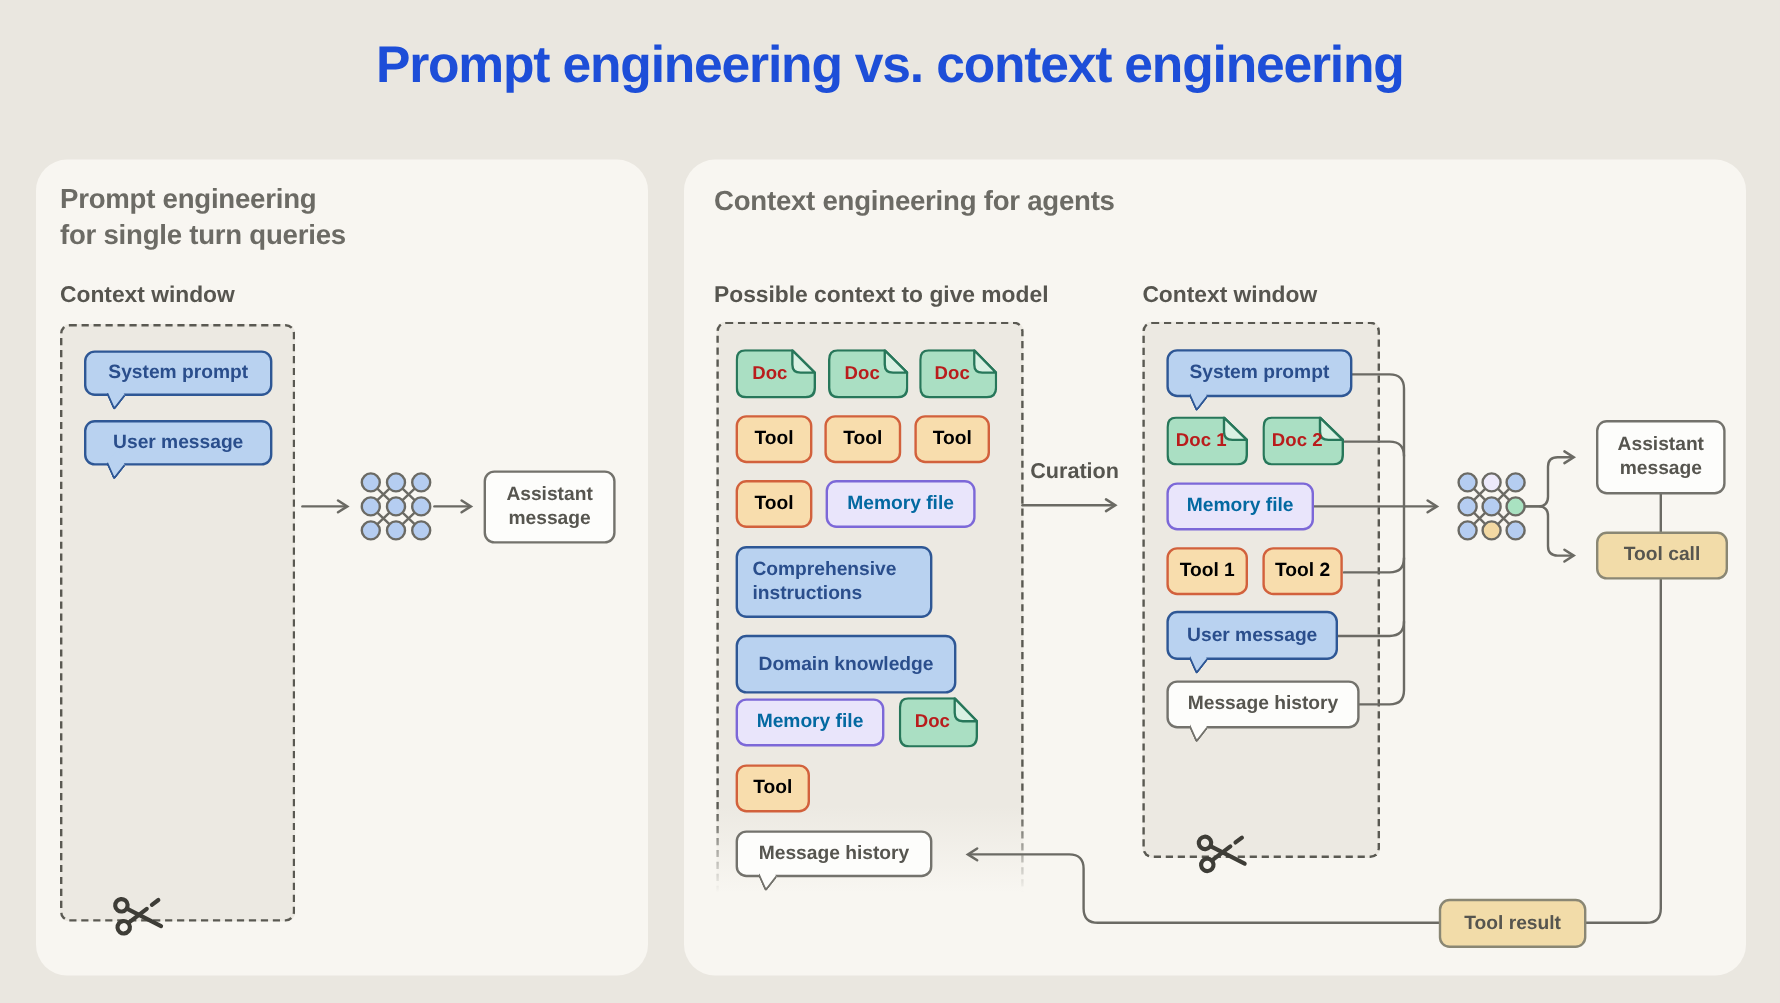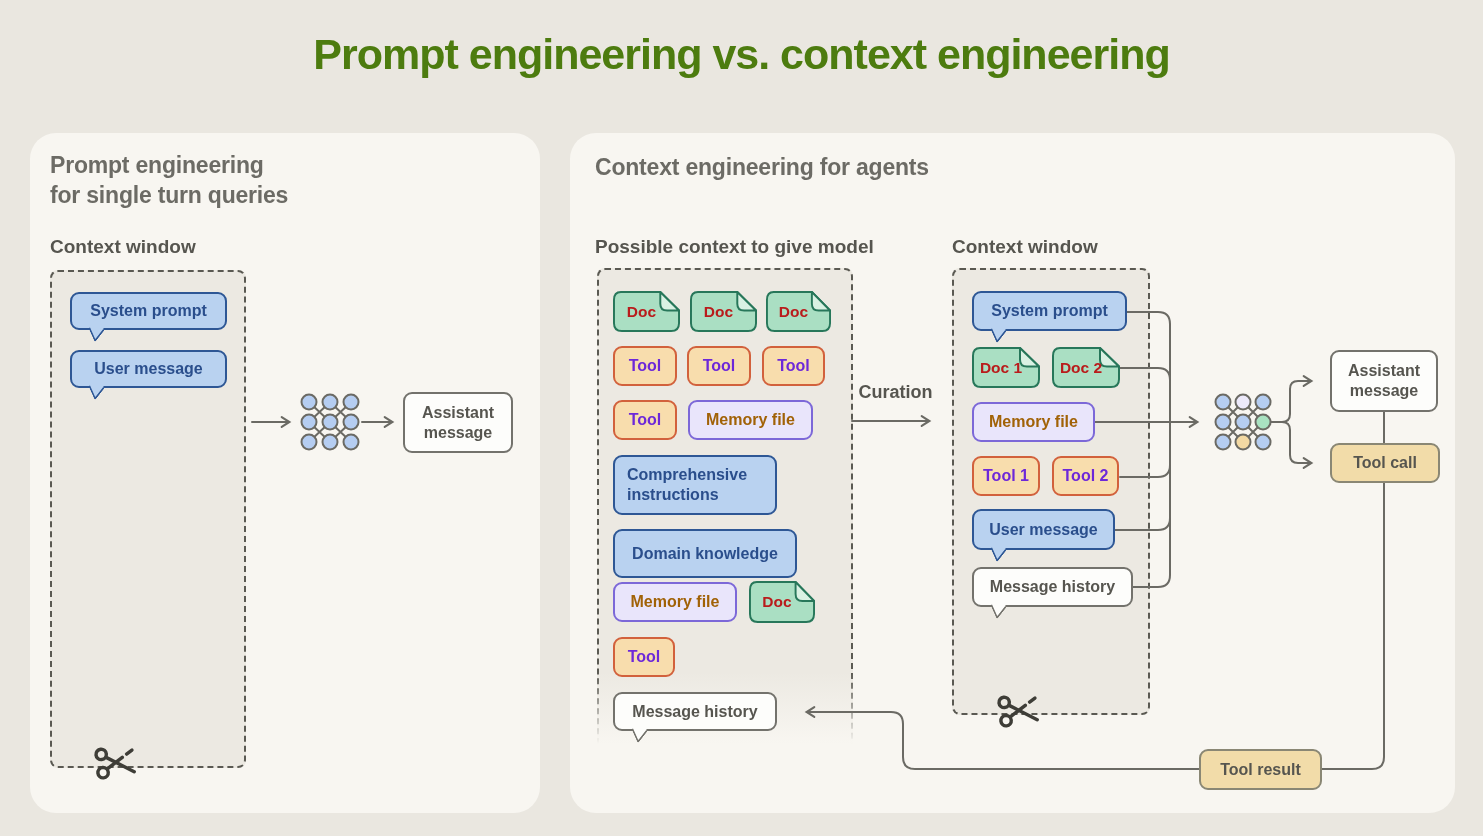--- a/index.html
+++ b/index.html
@@ -1,33 +1,33 @@
 <!DOCTYPE html>
 <html><head>
 <meta charset="utf-8">
 <style>
   html,body{margin:0;padding:0;background:#EAE7E0;}
   .canvas{position:relative;width:1483px;height:836px;background:#EAE7E0;
           font-family:"Liberation Sans","DejaVu Sans",sans-serif;overflow:hidden;}
   .title{position:absolute;left:0;top:30px;width:100%;text-align:center;
-         font-size:43px;font-weight:800;color:#4d7c0f;letter-spacing:-1px;}
+         font-size:43px;font-weight:800;color:#1d4ed8;letter-spacing:-1px;}
   .card{position:absolute;background:#F8F6F1;border-radius:26px;z-index:0;}
   .card-heading{position:absolute;font-size:23px;font-weight:700;color:#6C6B65;
                 line-height:30px;letter-spacing:-0.2px;z-index:4;}
   .sublabel{position:absolute;font-size:19px;font-weight:600;color:#56554F;z-index:4;}
   .dashed{position:absolute;background:#ECE9E2;border:2px dashed #5A5952;border-radius:8px;
           box-sizing:border-box;z-index:1;}
   .fade{position:absolute;z-index:2;background:linear-gradient(180deg,rgba(248,246,241,0) 0%,#F8F6F1 78%);}
   .box{position:absolute;display:flex;align-items:center;justify-content:center;
        border-radius:9px;border:2px solid var(--bc);background:var(--bg);
        font-weight:700;font-size:16px;box-sizing:border-box;z-index:4;line-height:1.25;}
   .box.left-text{justify-content:flex-start;padding:0 12px;text-align:left;}
   .c-blue{--bg:#B9D2F0;--bc:#2E5795;color:#2A4E8C;}
-  .c-orange{--bg:#F8DDAD;--bc:#D2613C;color:#6d28d9;}
-  .c-purple{--bg:#E9E5FB;--bc:#7C68D8;color:#a16207;}
+  .c-orange{--bg:#F8DDAD;--bc:#D2613C;color:#000000;}
+  .c-purple{--bg:#E9E5FB;--bc:#7C68D8;color:#0369a1;}
   .c-white{--bg:#FDFDFB;--bc:#73726C;color:#56554F;}
   .c-tan{--bg:#F2DCA9;--bc:#8A8774;color:#56554F;}
   .bubble::after{content:"";position:absolute;left:17px;bottom:-8.5px;width:13px;height:13px;
        background:var(--bg);border-right:2px solid var(--bc);border-bottom:2px solid var(--bc);
        transform:rotate(52deg) skew(14deg,14deg);border-bottom-right-radius:3px;}
   .doc{position:absolute;display:flex;align-items:center;justify-content:center;
        font-weight:700;font-size:15.5px;color:#b91c1c;z-index:4;box-sizing:border-box;}
   .doc svg{position:absolute;inset:0;width:100%;height:100%;}
   .doc-body{fill:#AADFC3;stroke:#27775A;stroke-width:2;}
   .doc-fold{fill:#D9F1E3;stroke:#27775A;stroke-width:2;stroke-linejoin:round;}

